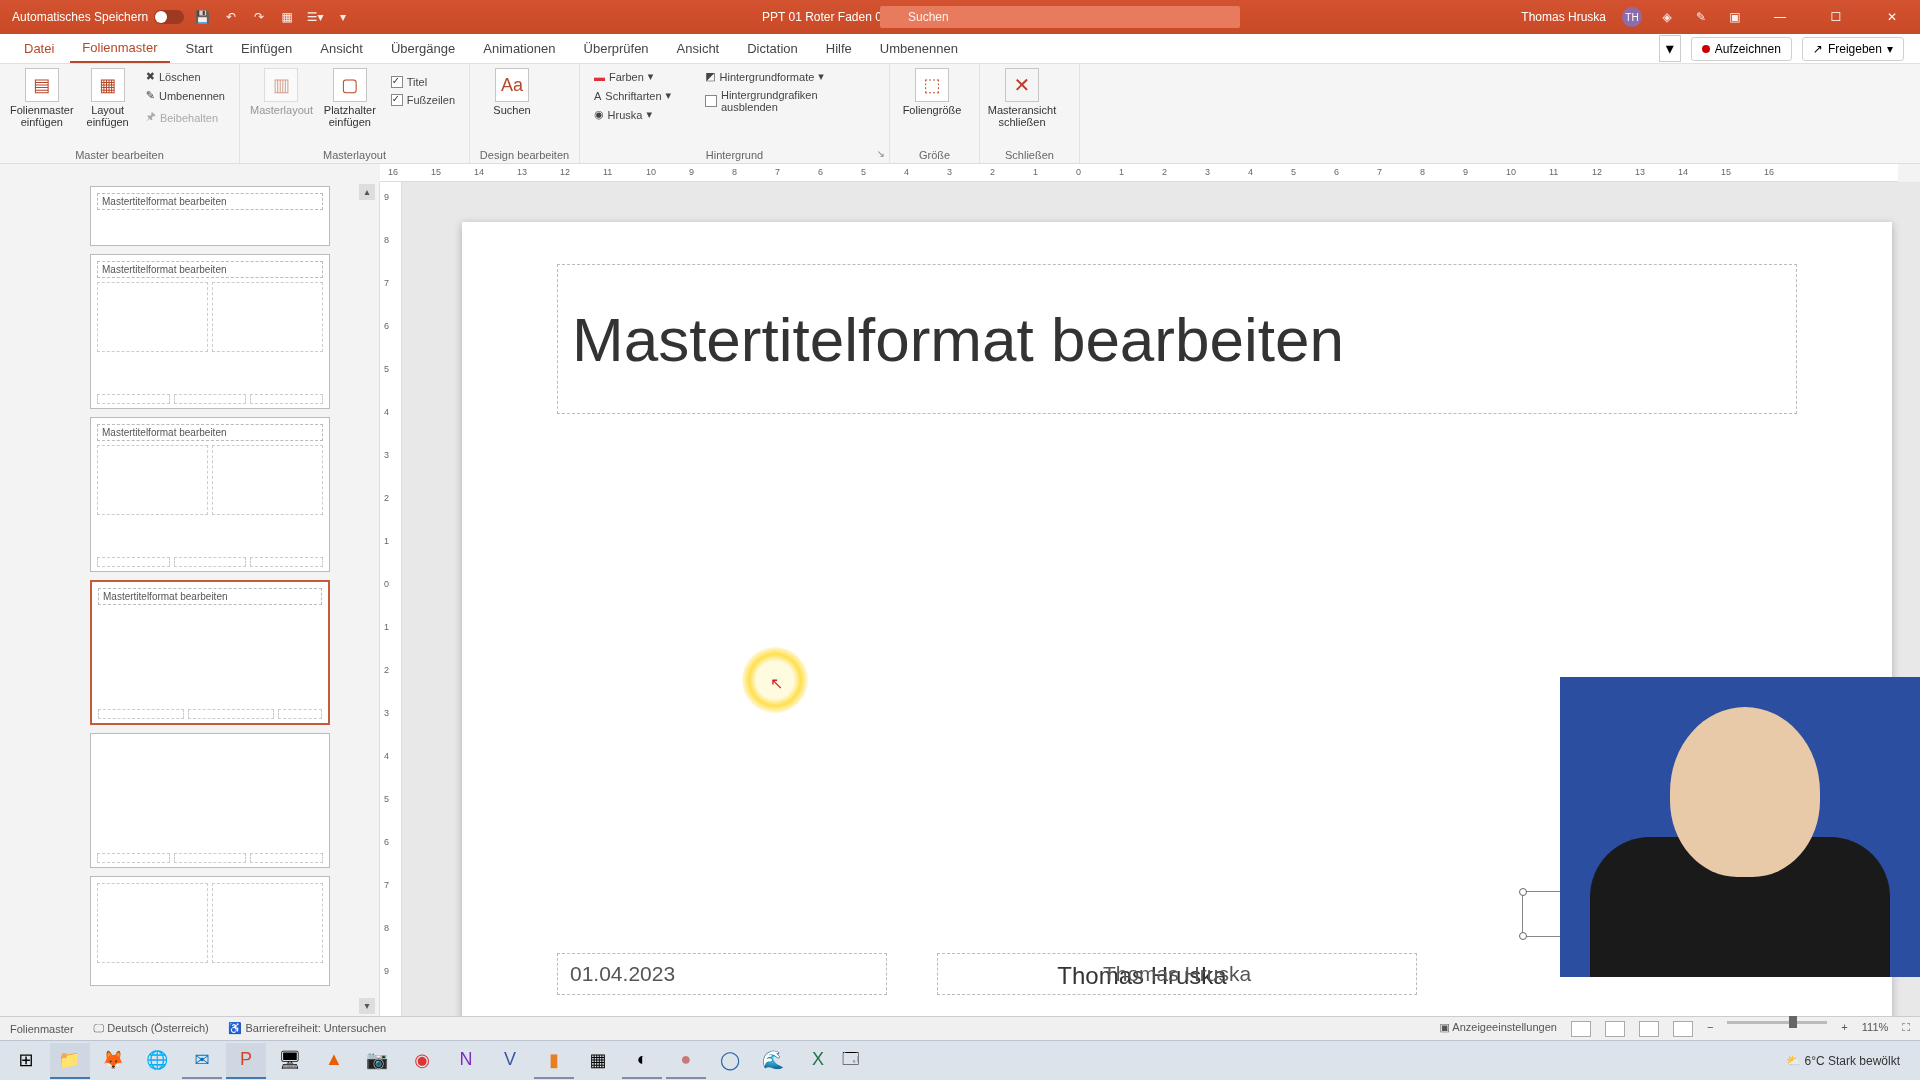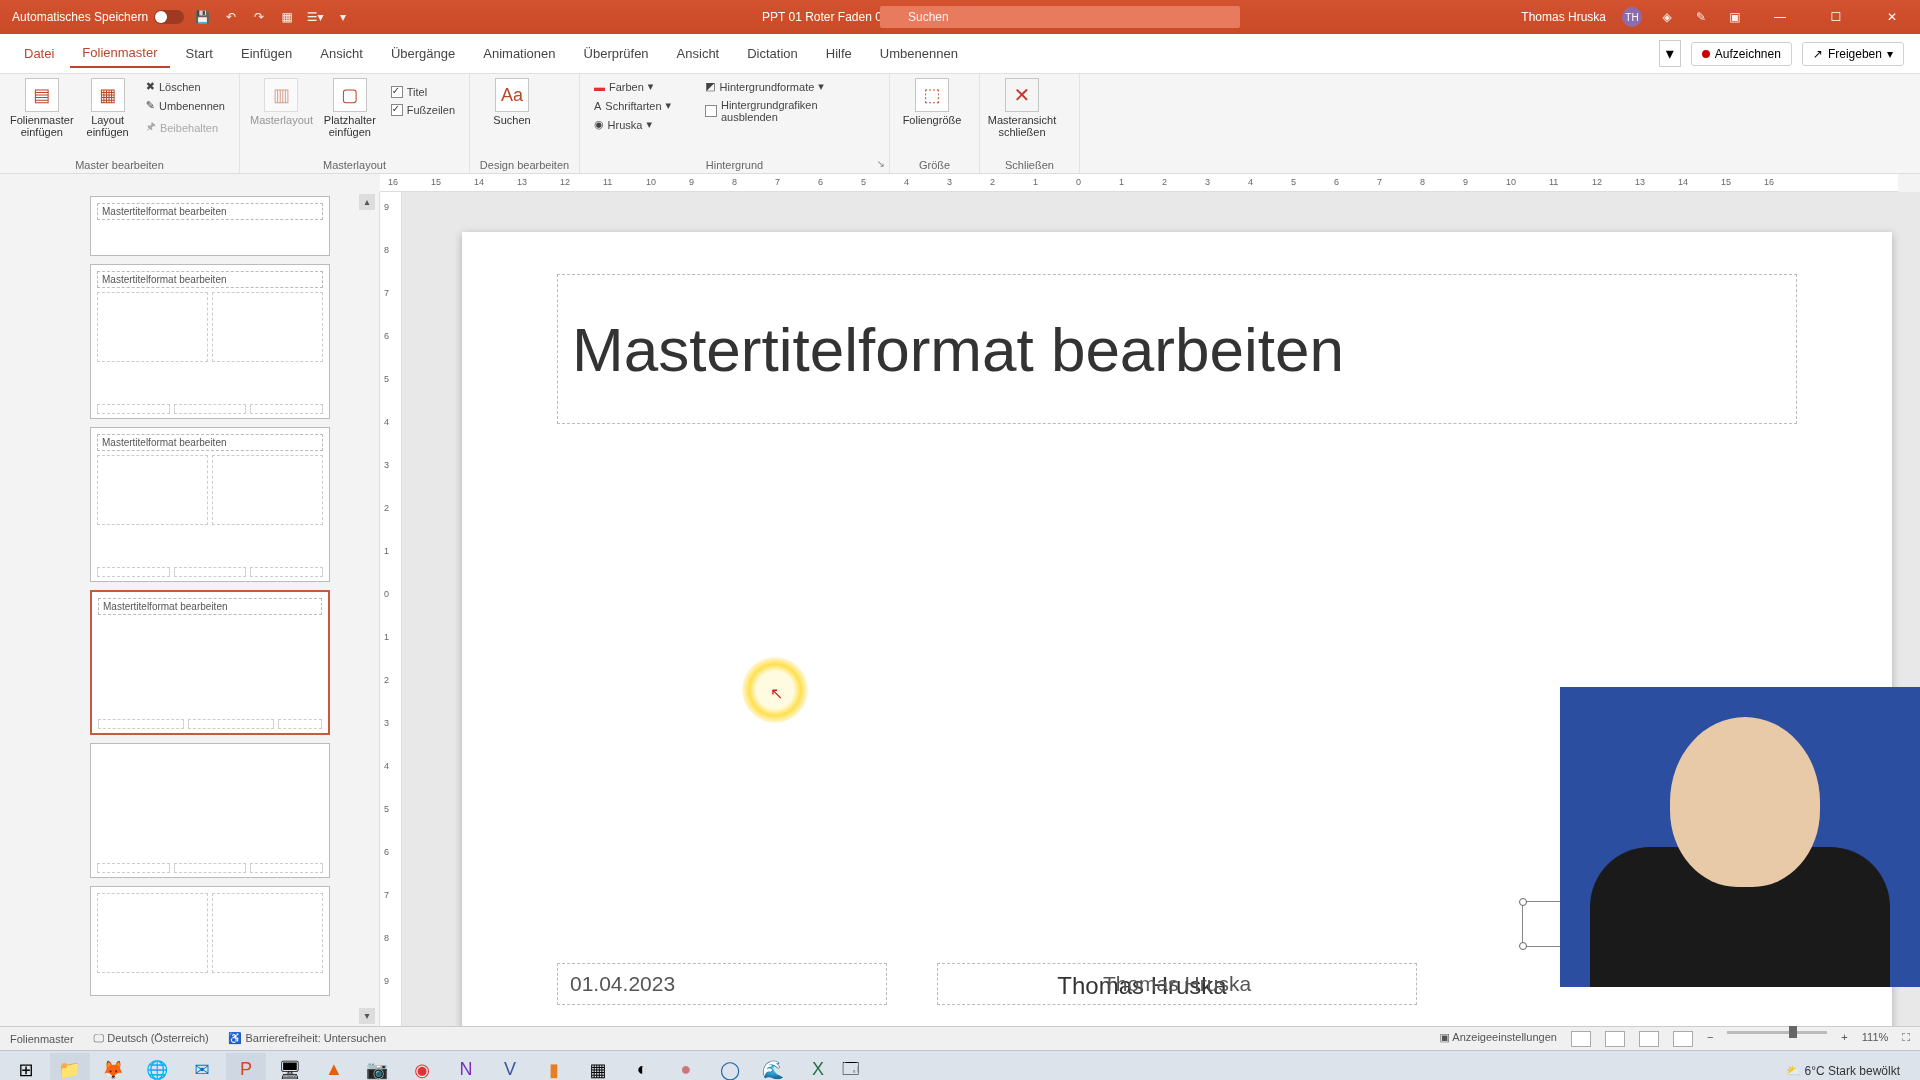--- a/index.html
+++ b/index.html
@@ -14,21 +14,21 @@
 .tb-icon { width: 18px; height: 18px; display: inline-flex; align-items: center; justify-content: center; opacity:.9; }
 .titlebar .center { position:absolute; left:50%; transform:translateX(-50%); display:flex; align-items:center; gap:8px; }
 .doc-saved { font-size:11px; opacity:.85; }
 .searchbox { background:#e87a5e; border:none; height:22px; width:360px; padding:0 28px; font-size:12px; color:#fff; border-radius:2px; position:absolute; left:880px; }
 .searchbox::placeholder { color:#fff; opacity:.9; }
 .titlebar .right { margin-left:auto; display:flex; align-items:center; gap:16px; padding-right:8px; }
 .user-badge { width:20px; height:20px; background:#8d6cab; border-radius:50%; font-size:10px; display:flex; align-items:center; justify-content:center; }
 .win-btn { width:40px; height:34px; display:flex; align-items:center; justify-content:center; }
 
 
-.tabstrip { height:40px; background:#fff; border-bottom:1px solid #e0e0e0; display:flex; align-items:center; padding-left:12px; gap:4px; }
+.tabstrip { height:30px; background:#fff; border-bottom:1px solid #e0e0e0; display:flex; align-items:center; padding-left:12px; gap:4px; }
 .tab { padding:6px 12px; font-size:13px; color:#454545; cursor:pointer; }
 .tab.first { color:#b7472a; }
 .tab.active { color:#b7472a; border-bottom:2px solid #b7472a; }
 .tab.format { color:#444; }
 .tabstrip .rightctl { margin-left:auto; display:flex; align-items:center; gap:10px; padding-right:16px; }
 .rec-btn, .share-btn { border:1px solid #d0d0d0; padding:4px 10px; font-size:12px; border-radius:3px; display:flex; align-items:center; gap:5px; }
 .record-dot { width:8px; height:8px; background:#c00; border-radius:50%; }
 
 
 .ribbon { height:100px; background:#f5f5f5; border-bottom:1px solid #ddd; display:flex; }

